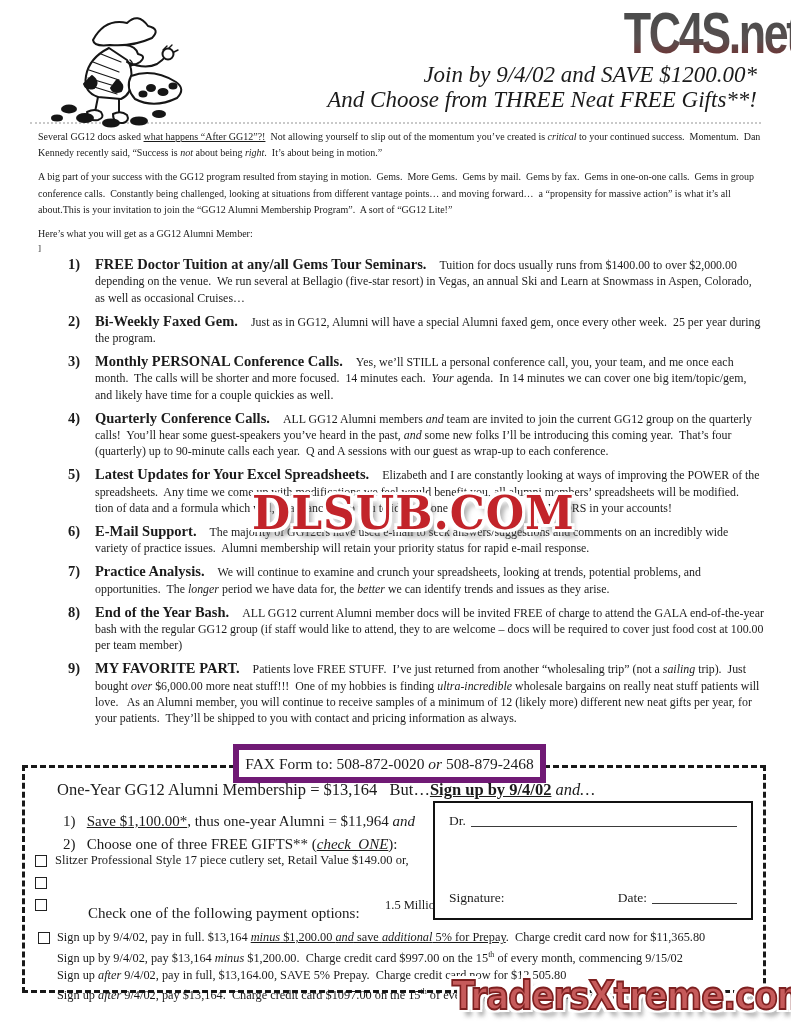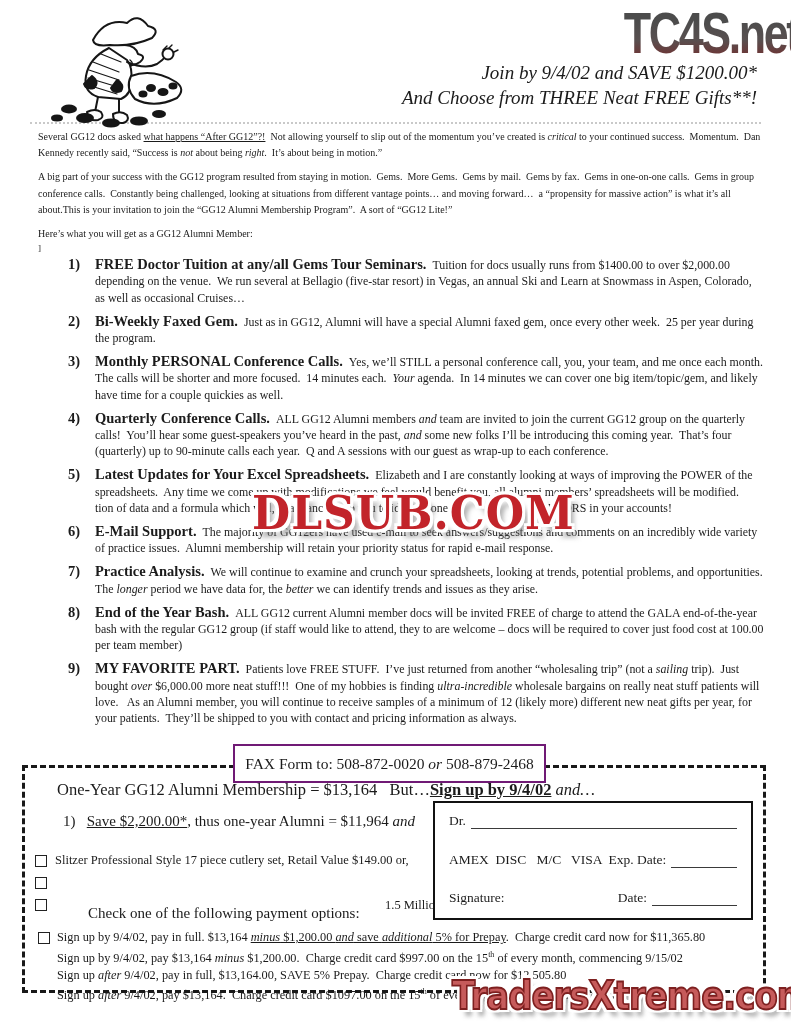--- a/index.html
+++ b/index.html
@@ -29,53 +29,53 @@
     color:#c65b5b; -webkit-text-stroke:1.6px #7e2020; transform:scaleY(1.15); transform-origin:top left;
     text-shadow:-3px -3px 0 #fff, 3px -3px 0 #fff, -3px 3px 0 #fff, 3px 3px 0 #fff,
                 0 -3px 0 #fff, 0 3px 0 #fff, -3px 0 0 #fff, 3px 0 0 #fff,
                 5px 6px 4px rgba(120,120,120,.6);
   }
 
   
   .cartoon { position:absolute; left:35px; top:10px; z-index:1; }
   .title { position:absolute; left:300px; top:36px; width:462px; z-index:1;
            font-size:21px; font-weight:bold; text-align:center; white-space:nowrap; }
-  .sub { position:absolute; right:34px; z-index:1; font-style:italic; font-size:19px; white-space:nowrap; }
+  .sub { position:absolute; right:34px; z-index:1; font-style:italic; font-size:23px; white-space:nowrap; }
   .sub1 { top:62px; } .sub2 { top:87px; }
   .header-rule { position:absolute; left:30px; top:122px; width:731px; border-top:2px dotted #c9c9c9; }
 
   
   .content { position:absolute; left:38px; top:129px; width:726px; z-index:1; }
   .para { margin:0 0 8px 0; font-size:10px; line-height:16.2px; white-space:pre-wrap; }
   .stray { font-size:9px; line-height:9px; margin:0 0 3px 0; }
   .benefits { list-style:none; margin:0; padding:0; }
   .item { display:flex; margin:0 0 7px 30px; }
   .num { flex:0 0 27px; font-weight:bold; font-size:14.5px; line-height:16.2px; }
   .itext { flex:1; font-size:11.9px; line-height:16.2px; white-space:pre-wrap; }
-  .btitle { font-weight:bold; font-size:14.5px; margin-right:6px; }
+  .btitle { font-weight:bold; font-size:14.5px; margin-right:13px; }
 
   
   .faxbox { position:absolute; left:233px; top:744px; width:313px; height:39px; z-index:4;
-            background:#fff; border:2px solid #701a75; display:flex; align-items:center; justify-content:center;
+            background:#fff; border:6px solid #701a75; display:flex; align-items:center; justify-content:center;
             font-size:15.5px; white-space:pre-wrap; }
 
   
   .formbox { position:absolute; left:22px; top:765px; width:744px; height:228px; z-index:1;
              border:3px dashed #191919; }
   .fhead { position:absolute; left:32px; top:12px; font-size:16.5px; white-space:pre-wrap; }
   .steps { position:absolute; left:38px; top:42px; font-size:15px; line-height:23px; }
   .step { white-space:pre-wrap; }
   .fgifts { position:absolute; left:10px; top:85px; display:flex; flex-direction:column; gap:7px; width:430px; }
   .gift { position:relative; display:flex; align-items:center; gap:8px; font-size:12.5px; height:15px; white-space:pre-wrap; }
   .gift .right { position:absolute; left:350px; top:1px; }
   .cb { flex:0 0 12px; width:12px; height:12px; border:1.6px solid #222; background:#fff; display:inline-block; }
   .card { position:absolute; left:408px; top:33px; width:320px; height:119px; z-index:3;
           border:2px solid #111; background:#fff; padding:10px 14px 12px 14px;
           display:flex; flex-direction:column; justify-content:space-between; font-size:13.5px; }
-  .crow { display:flex; align-items:flex-end; white-space:pre-wrap; }
+  .crow { display:flex; white-space:pre-wrap; }
   .fill { flex:1; border-bottom:1.3px solid #3a3a3a; height:14px; margin-left:5px; }
   .fill.short { flex:0 0 85px; }
   .spacer { flex:1; }
   .payhead { position:absolute; left:63px; top:137px; font-weight:normal; font-size:15px;text-align:center; }
   .pays { position:absolute; left:13px; top:163px; width:722px; display:flex; flex-direction:column; gap:3px; }
   .pay { display:flex; gap:7px; font-size:12.3px; line-height:13.8px; align-items:center; white-space:pre-wrap; }
   .pay .cb { margin-top:1px; }
   sup { font-size:0.65em; }
 </style>
 </head>
@@ -171,22 +171,23 @@
 </ol>
   </div>
 
   <div class="wm-mid">DLSUB.COM</div>
 
   <div class="faxbox"><span>FAX Form to: 508-872-0020 </span><span style="font-style: italic;">or</span><span> 508-879-2468</span></div>
 
   <div class="formbox">
     <div class="fhead"><span>One-Year GG12 Alumni Membership = $13,164   But…</span><span style="font-weight: bold; text-decoration: underline;">Sign up by 9/4/02</span><span style="font-style: italic;"> and…</span></div>
     <div class="steps">
-  <div class="step"><span>1)   </span><span style="text-decoration: underline;">Save $2,200.00*</span><span>, thus one-year Alumni = $11,964 </span><span style="font-style: italic;">and</span></div>
-
+  <div class="step"><span>1)   </span><span style="text-decoration: underline;">Save $1,100.00*</span><span>, thus one-year Alumni = $11,964 </span><span style="font-style: italic;">and</span></div>
+
+  <div class="step"><span>2)   Choose one of three FREE GIFTS** (</span><span style="font-style: italic; text-decoration: underline;">check  ONE</span><span>):</span></div>
 </div>
     <div class="fgifts">
   <div class="gift">
     <span class="cb"></span>
     <span class="glabel"><span>Slitzer Professional Style 17 piece cutlery set, Retail Value $149.00 or,</span></span>
     
   </div>
 
   <div class="gift">
     <span class="cb"></span>
@@ -196,24 +197,20 @@
   <div class="gift">
     <span class="cb"></span>
     <span class="glabel"><span></span></span>
     <span class="right">1.5 Million</span>
   </div>
 </div>
 
     <div class="card">
       <div class="crow">
         <span>Dr.</span>
-        <span class="fill"></span>
-      </div>
-      <div class="crow">
-        <span>AMEX  DISC   M/C   VISA  Exp. Date:</span>
         <span class="fill"></span>
       </div>
       <div class="crow">
         <span>Signature:</span>
         <span class="spacer"></span>
         <span>Date:</span>
         <span class="fill short"></span>
       </div>
     </div>
 

